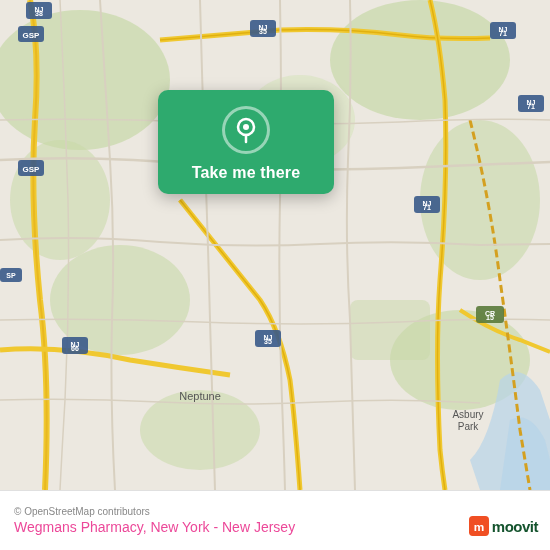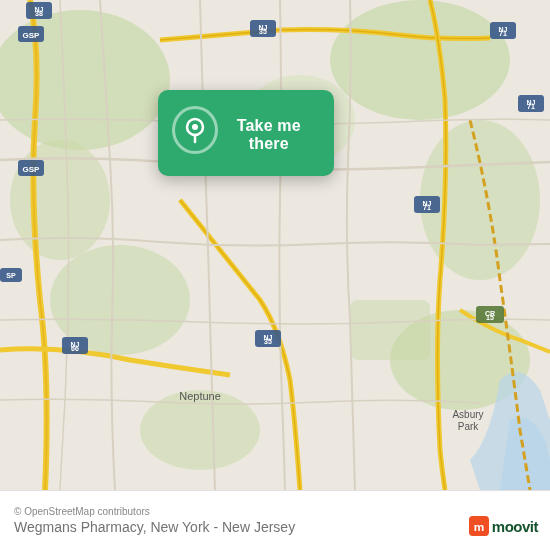--- a/index.html
+++ b/index.html
@@ -31,21 +31,21 @@
 
     
     .popup-card {
       position: absolute;
       top: 90px;
       left: 158px;
       width: 176px;
       background: #2eaa6e;
       border-radius: 10px;
       display: flex;
-      flex-direction: row;
+      flex-direction: column;
       align-items: center;
       padding: 16px 14px 12px;
       cursor: pointer;
       box-shadow: 0 4px 16px rgba(0,0,0,0.28);
     }
 
     .popup-card .location-icon-wrap {
       width: 48px;
       height: 48px;
       background: #2eaa6e;
@@ -86,21 +86,21 @@
     }
 
     .bottom-bar .copyright {
       font-size: 10px;
       color: #888;
       margin-bottom: 2px;
     }
 
     .bottom-bar .location-name {
       font-size: 14px;
-      color: #737373;
+      color: #ec4899;
       font-weight: 500;
       display: flex;
       align-items: center;
       gap: 8px;
     }
 
     .moovit-logo {
       position: absolute;
       right: 12px;
       bottom: 14px;

